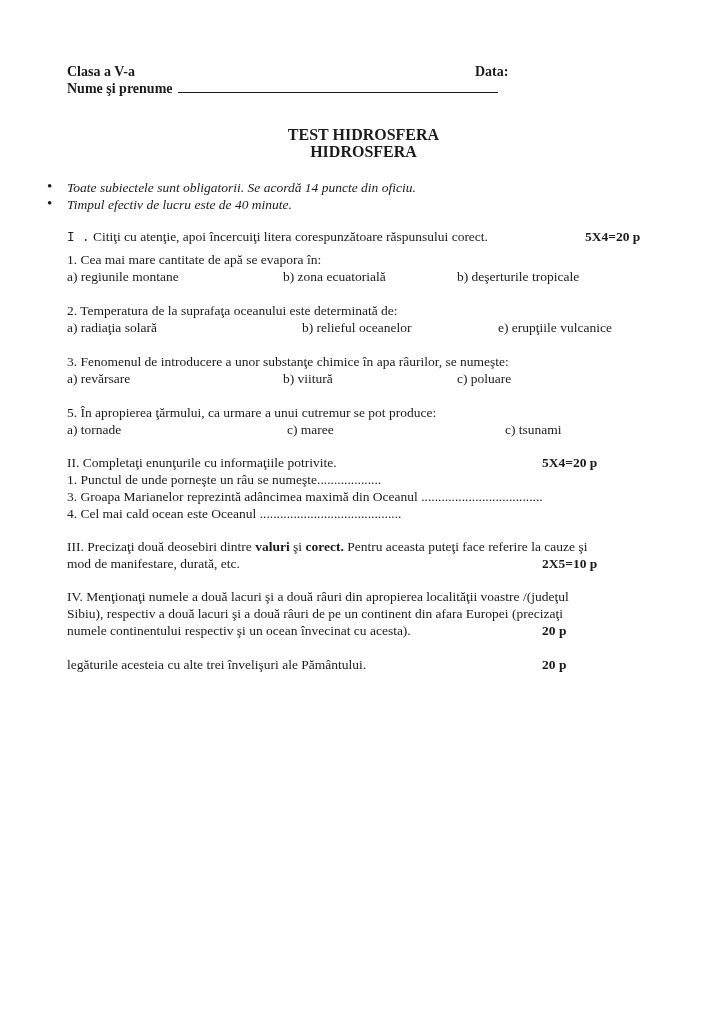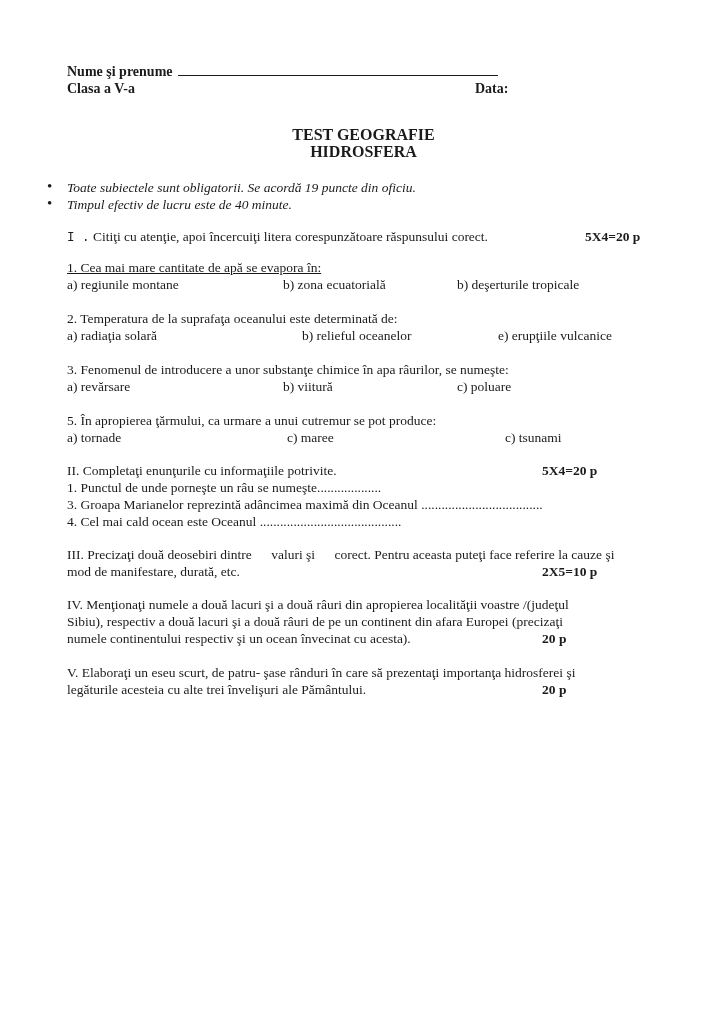--- a/index.html
+++ b/index.html
@@ -9,39 +9,39 @@
     width:724px; height:1024px;
     background:#ffffff;
     color:#1b1b1b;
     font-family:"Liberation Serif", serif;
     font-size:13.5px;
     line-height:17px;
     overflow:hidden;
   }
   .content { position:absolute; left:67px; top:63px; width:593px; }
   .line { position:relative; min-height:17px; }
-  .bold { font-weight:normal;margin-left:16px; }
+  .bold { font-weight:bold; }
   .hdr-row { position:relative; font-weight:bold; font-size:14px; }
   .date-label { position:absolute; left:408px; top:0; }
   .name-blank {
     display:inline-block; width:320px; height:13px;
     border-bottom:1.4px solid #1b1b1b; margin-left:5px;
     vertical-align:baseline;
   }
   .title-block { margin-top:29px; text-align:center; font-weight:bold; font-size:16px; }
   .notes { margin-top:19px; font-style:italic; }
   .note { position:relative; }
   .note .bullet { position:absolute; left:-20px; top:-1px; font-style:normal; font-size:15px; }
   .sec1-head { margin-top:15px; position:relative; }
   .numeral-mono { font-family:"Liberation Mono", monospace; font-size:12.5px; }
   .pts { position:absolute; top:0; font-weight:bold; }
   .pts-i   { left:518px; }
   .pts-std { left:475px; }
   .qblock { margin-top:17px; }
-  .qblock.first { margin-top:12px;text-decoration:underline; }
+  .qblock.first { margin-top:4px; }
   .opts { position:relative; height:17px; }
   .opts span { position:absolute; top:0; white-space:nowrap; }
   .q1 .o1, .q3 .o1, .q2 .o1, .q4 .o1, .q5 .o1 { left:0; }
   .q1 .o2, .q3 .o2 { left:216px; }
   .q1 .o3, .q3 .o3 { left:390px; }
   .q2 .o2 { left:235px; }
   .q2 .o3 { left:431px; }
   .q4 .o2 { left:258px; }
   .q4 .o3 { left:433px; }
   .q5 .o2 { left:220px; }
@@ -51,35 +51,35 @@
   .sec5  { margin-top:17px; position:relative; }
   .nowrap { white-space:nowrap; }
 </style>
 </head>
 <body>
 
 <div class="page">
   <div class="content">
 
     <div class="hdr-row line">
-      <span>Nume şi prenume</span><span class="name-blank"></span>
-    </div>
-    <div class="hdr-row line">
       <span>Clasa a V-a</span>
       <span class="date-label">Data:</span>
     </div>
+    <div class="hdr-row line">
+      <span>Nume şi prenume</span><span class="name-blank"></span>
+    </div>
 
     <div class="title-block">
-      <div class="line">TEST GEOGRAFIE</div>
+      <div class="line">TEST HIDROSFERA</div>
       <div class="line">HIDROSFERA</div>
     </div>
 
     <div class="notes">
       <div class="note line">
-        <span class="bullet">•</span><span>Toate subiectele sunt obligatorii. Se acordă 19 puncte din oficiu.</span>
+        <span class="bullet">•</span><span>Toate subiectele sunt obligatorii. Se acordă 14 puncte din oficiu.</span>
       </div>
       <div class="note line">
         <span class="bullet">•</span><span>Timpul efectiv de lucru este de 40 minute.</span>
       </div>
     </div>
 
     <div class="sec1-head line nowrap">
       <span class="numeral-mono">I .</span>
       <span>Citiţi cu atenţie, apoi încercuiţi litera corespunzătoare răspunsului corect.</span>
       <span class="pts pts-i">5X4=20 p</span>
@@ -143,21 +143,20 @@
     <div class="sec34">
       <div class="line nowrap">IV. Menţionaţi numele a două lacuri şi a două râuri din apropierea localităţii voastre /(judeţul</div>
       <div class="line nowrap">Sibiu), respectiv  a două lacuri şi a două râuri de pe un continent din afara Europei (precizaţi</div>
       <div class="line">
         <span>numele continentului respectiv şi un ocean învecinat cu acesta).</span>
         <span class="pts pts-std">20 p</span>
       </div>
     </div>
 
     <div class="sec5">
-      <div class="line nowrap">V. Elaboraţi un eseu scurt, de patru- şase rânduri în care să prezentaţi importanţa hidrosferei şi</div>
       <div class="line">
         <span>legăturile acesteia cu alte trei învelişuri ale Pământului.</span>
         <span class="pts pts-std">20 p</span>
       </div>
     </div>
 
   </div>
 </div>
 
 </body></html>

